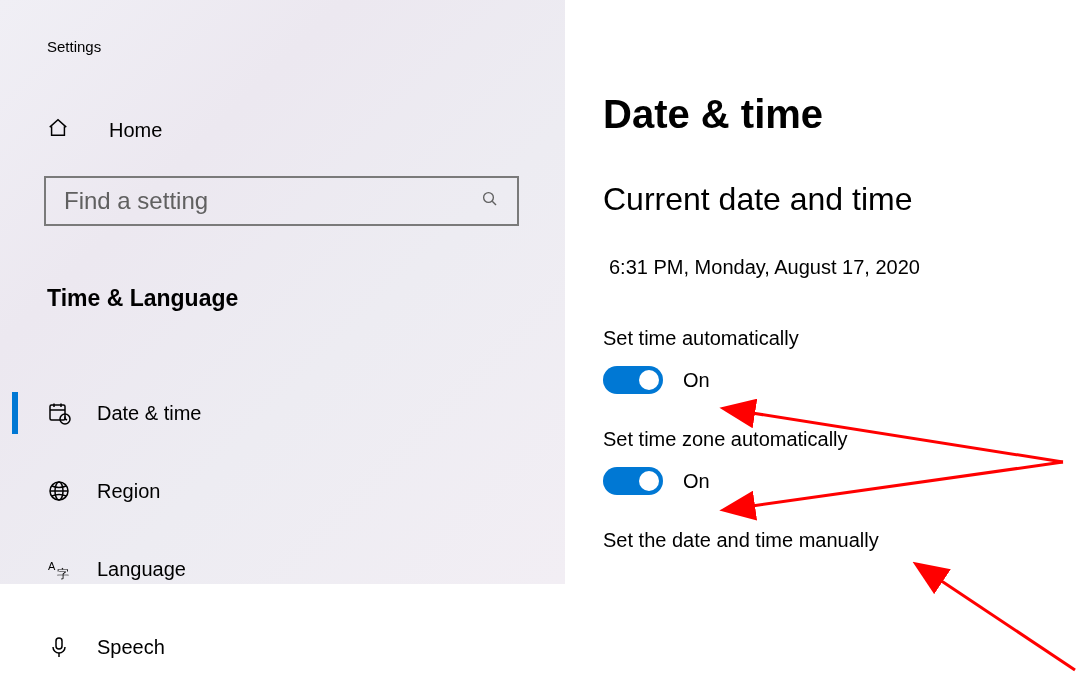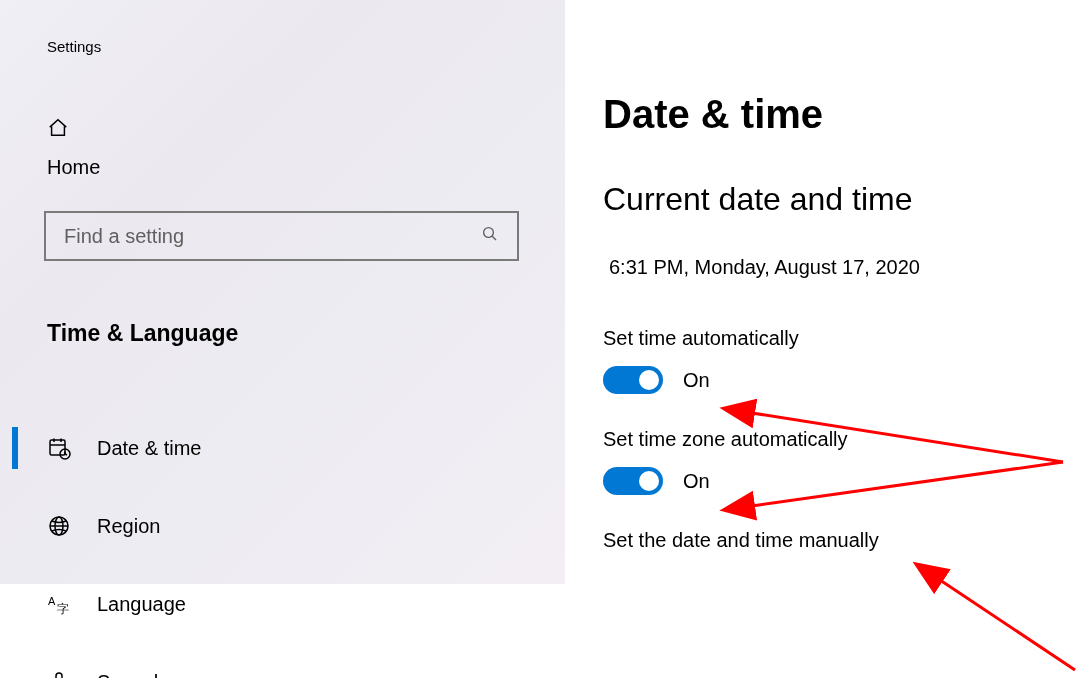--- a/index.html
+++ b/index.html
@@ -24,47 +24,47 @@
       position: relative;
     }
     .settings-title {
       font-size: 15px;
       color: #000;
       padding: 26px 0 0 35px;
       font-weight: 400;
     }
     .home-row {
       display: flex;
-      gap: 12px;
+      align-items: center;
+      gap: 40px;
       padding: 0 0 0 35px;
       margin-top: 62px;
       font-size: 20px;
       color: #000;
       cursor: pointer;
-      flex-direction: column;
     }
     .home-icon svg { width: 22px; height: 22px; }
     .search-wrap {
       margin: 32px 34px 0 32px;
     }
     .search-box {
       width: 100%;
       height: 50px;
       border: 2px solid #7a7a7a;
       background: transparent;
       display: flex;
       align-items: center;
       justify-content: space-between;
       padding: 0 18px 0 18px;
     }
     .search-box input {
       border: none;
       background: transparent;
       outline: none;
-      font-size: 20px;
+      font-size: 24px;
       color: #606060;
       width: 100%;
       font-family: inherit;
     }
     .search-box input::placeholder { color: #606060; }
     .search-icon svg { width: 18px; height: 18px; }
     .section-title {
       font-size: 23px;
       font-weight: 600;
       color: #000;

